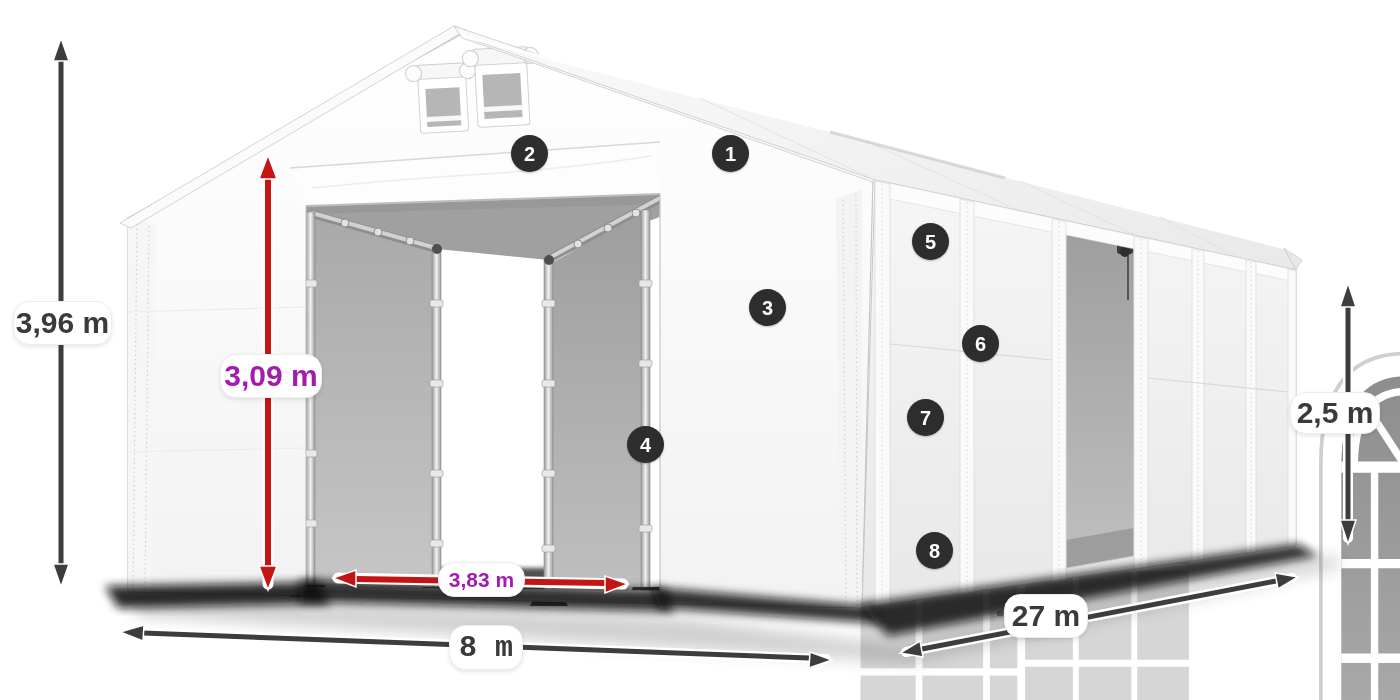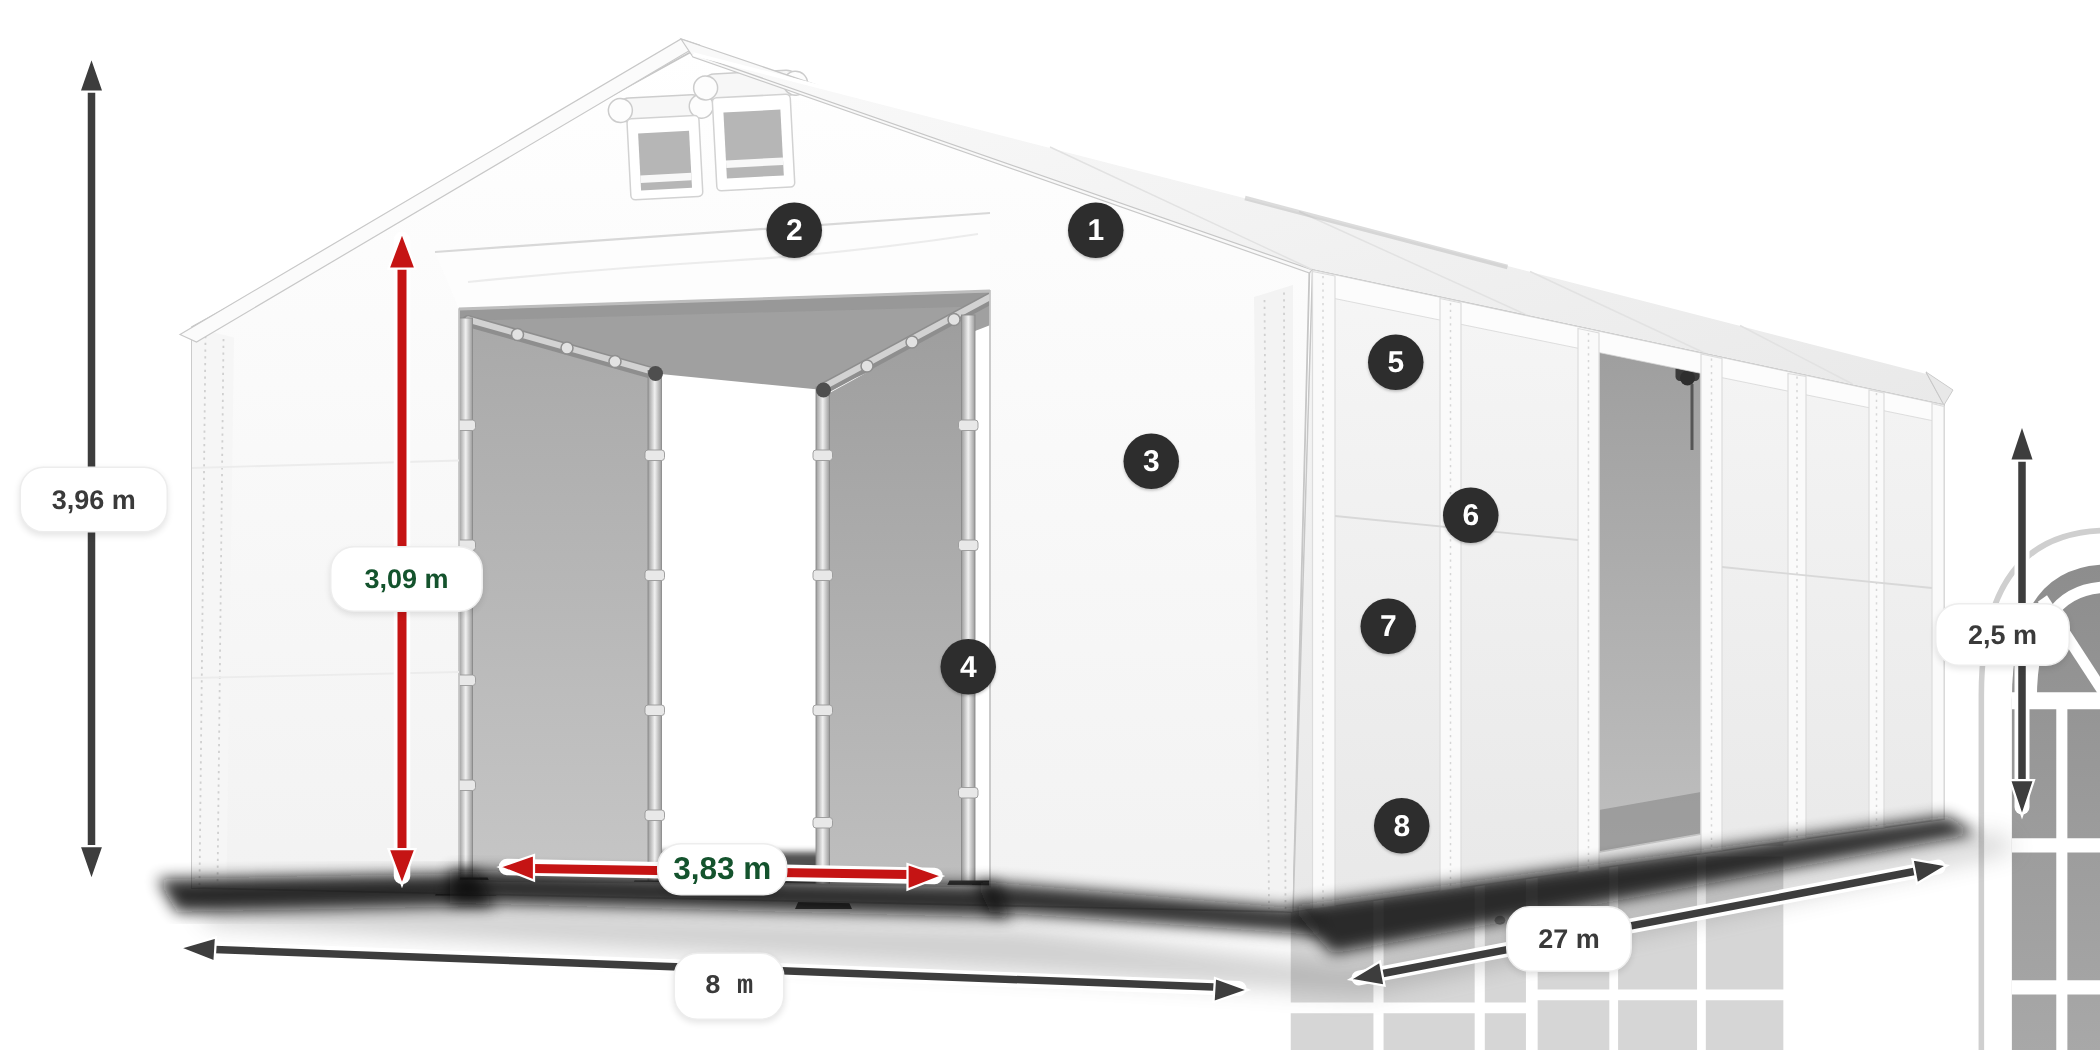--- a/index.html
+++ b/index.html
@@ -13,22 +13,22 @@
     background:#2d2d2d;color:#ffffff;display:flex;align-items:center;justify-content:center;
     font-weight:bold;font-size:20px;line-height:1;z-index:30;cursor:pointer;
     box-shadow:0 1px 2px rgba(0,0,0,.25);
   }
   .dim-label{
     position:absolute;background:#ffffff;border:1px solid #ededed;border-radius:16px;
     display:flex;align-items:center;justify-content:center;
     font-weight:bold;z-index:25;color:#3a3a3a;
     box-shadow:0 2px 4px rgba(0,0,0,.10);white-space:nowrap;
   }
-  .dim-label.red{color:#14532d;}
-  .f26{font-size:18px;margin-top:10px;} .f21{font-size:21px;}
+  .dim-label.red{color:#a21caf;}
+  .f26{font-size:30px;} .f21{font-size:21px;}
 </style>
 </head>
 <body>
 
 <div id="stage">
 
 <svg width="1400" height="700" viewBox="0 0 1400 700">
   <defs>
     <linearGradient id="frontGrad" x1="0" y1="0" x2="0" y2="1">
       <stop offset="0" stop-color="#ffffff"></stop>

